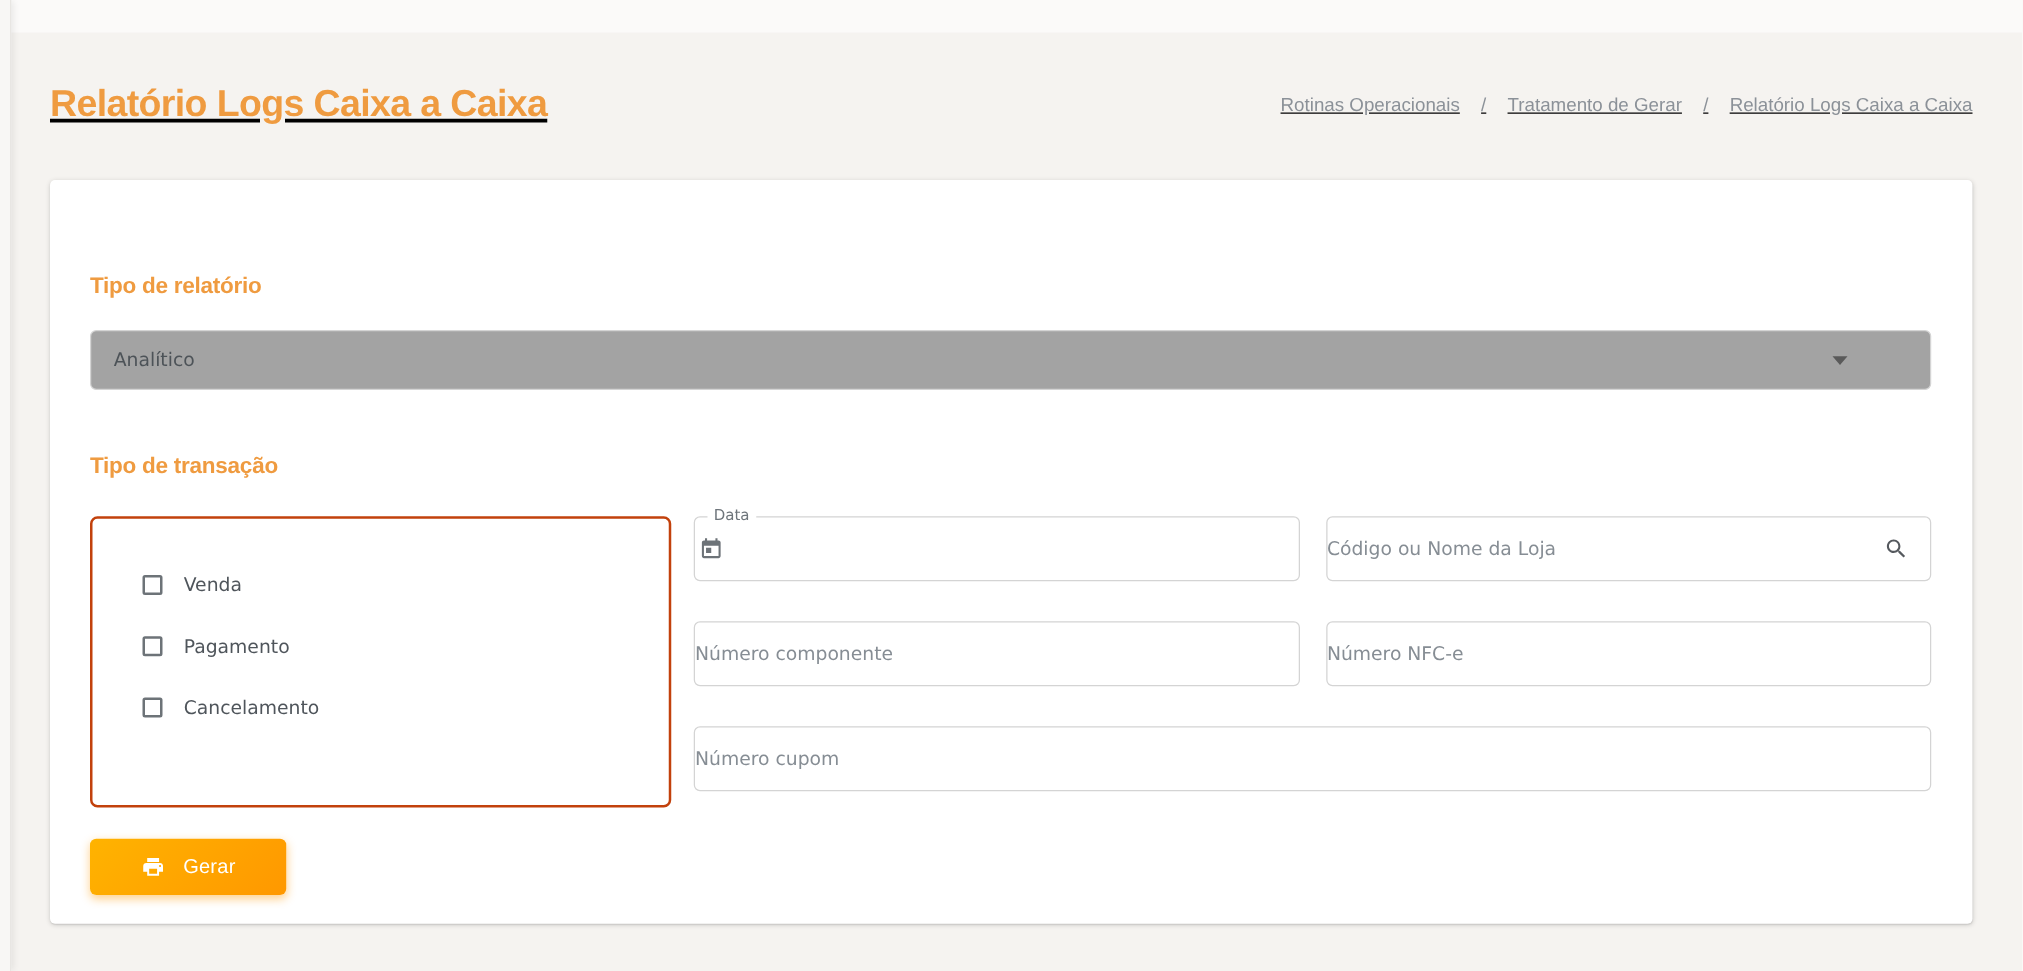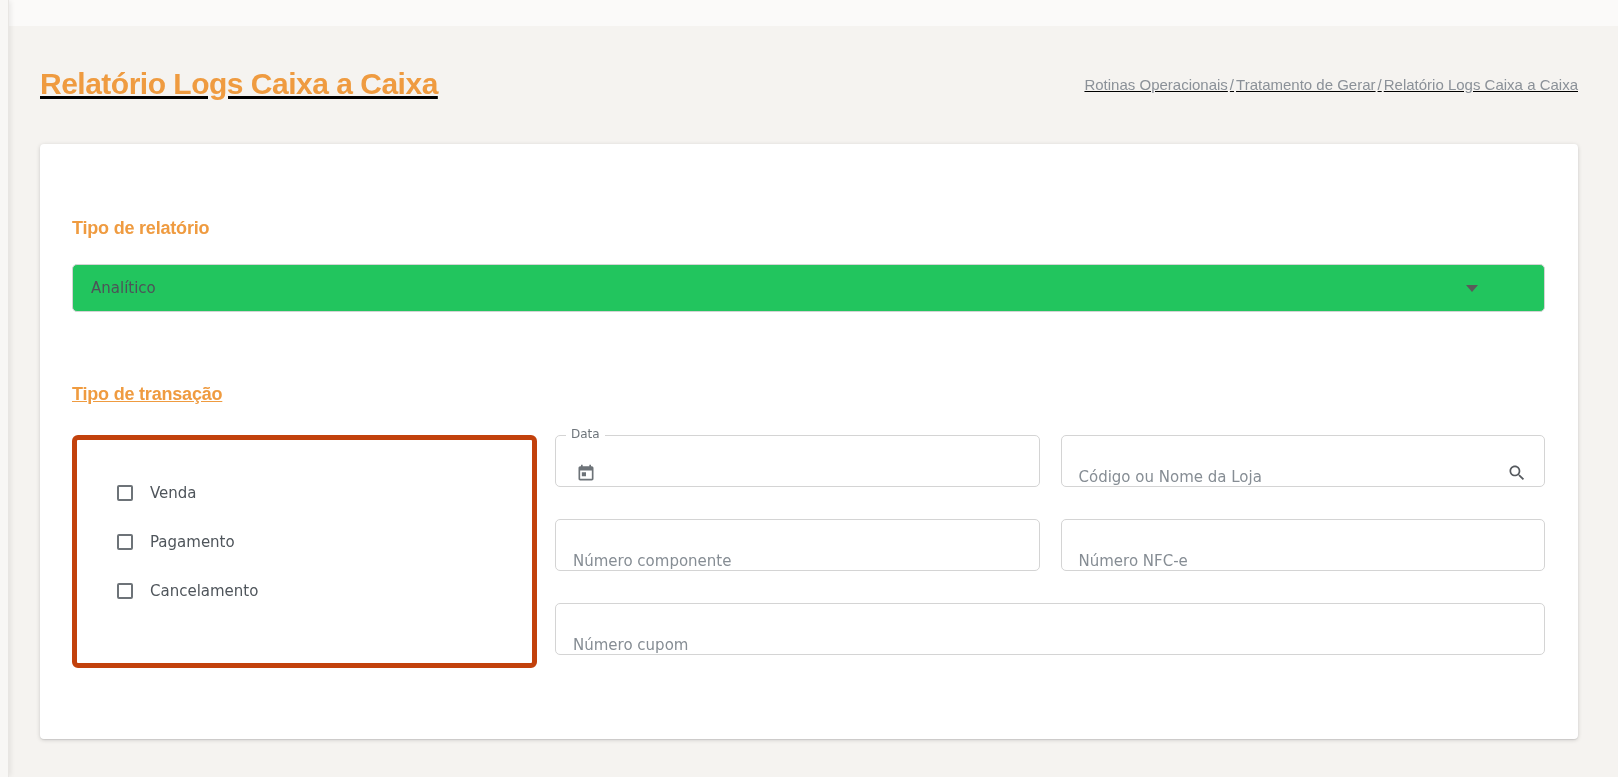--- a/index.html
+++ b/index.html
@@ -30,21 +30,21 @@
     margin-top:36px; height:44px;text-decoration:underline;
   }
   .page-title {
     font-family:"Liberation Sans", sans-serif;
     font-size:30px; font-weight:bold; letter-spacing:-0.5px;
     color:#ef9b40;
   }
   .breadcrumb {
     font-family:"Liberation Sans", sans-serif;
     font-size:15px; color:#8b9198;
-    display:flex; gap:2px; align-items:center;
+    display:flex; gap:17px; align-items:center;
   }
   .breadcrumb .crumb { cursor:default; }
   .card {
     margin-top:38px;
     background:#ffffff;
     border-radius:4px;
     box-shadow:0 1px 4px rgba(0,0,0,0.16), 0 1px 1px rgba(0,0,0,0.08);
     padding:50px 33px 53px 32px;
     height:595px;
   }
@@ -55,33 +55,33 @@
     margin-top:24px;
   }
   .select-box {
     margin-top:25px;
     height:48px;
     border:1px solid #d4d4d4;
     border-radius:5px;
     display:flex; align-items:center;
     padding:0 18px 0 18px;
     cursor:pointer;
-    background:#22c55e;
+    background:#a3a3a3;
   }
   .select-value { flex:1; font-size:15px; color:#4d5358; }
   .select-caret { width:0; height:0; border-left:6px solid transparent;
     border-right:6px solid transparent; border-top:7px solid #5a5a5a; margin-right:48px; }
-  .section-2 { margin-top:72px;text-decoration:underline; }
+  .section-2 { margin-top:50px; }
   .form-area {
     margin-top:30px;
     display:flex; align-items:flex-start;
   }
   .checkbox-panel {
     width:465px; height:233px;
-    border:5px solid #c2410c;
+    border:2px solid #c2410c;
     border-radius:6px;
     padding:44px 0 0 40px;
     flex:none;
     margin-right:18px;
   }
   .checkbox-row {
     display:flex; align-items:center; gap:17px;
     margin-bottom:31px; cursor:pointer; width:max-content;
   }
   .checkbox-square {
@@ -95,22 +95,22 @@
     display:grid;
     grid-template-columns:1fr 1fr;
     column-gap:21px; row-gap:32px;
     align-content:start;
   }
   .field {
     position:relative;
     height:52px;
     border:1px solid #d4d4d4;
     border-radius:5px;
-    display:flex; align-items:flex-end;
-    padding:0 14px 0 17px;
+    display:flex; align-items:center;
+    padding:0 14px 0 0;
     background:#fff;
   }
   .field input {
     flex:1; border:none; outline:none; background:transparent;
     font-family:"DejaVu Sans", sans-serif;
     font-size:15px; color:#4d5358; min-width:0;
   }
   .field input::placeholder { color:#868d94; opacity:1; }
   .float-label {
     position:absolute; top:-9px; left:10px;
@@ -209,15 +209,23 @@
           <input type="text" placeholder="Número NFC-e" style="">
         </div>
 
         <div class="field field-cupom">
           <input type="text" placeholder="Número cupom" style="">
         </div>
 
       </div>
     </div>
 
+    <button class="generate-btn">
+      <span style="display:flex;">
+        <svg width="19" height="19" viewBox="0 0 24 24" fill="#ffffff">
+          <path d="M19 8H5c-1.66 0-3 1.34-3 3v6h4v4h12v-4h4v-6c0-1.66-1.34-3-3-3zm-3 11H8v-5h8v5zm3-7c-.55 0-1-.45-1-1s.45-1 1-1 1 .45 1 1-.45 1-1 1zm-1-9H6v4h12V3z"></path>
+        </svg>
+      </span>
+      <span class="generate-label">Gerar</span>
+    </button>
 
   </div>
 </div>
 
 </body></html>

